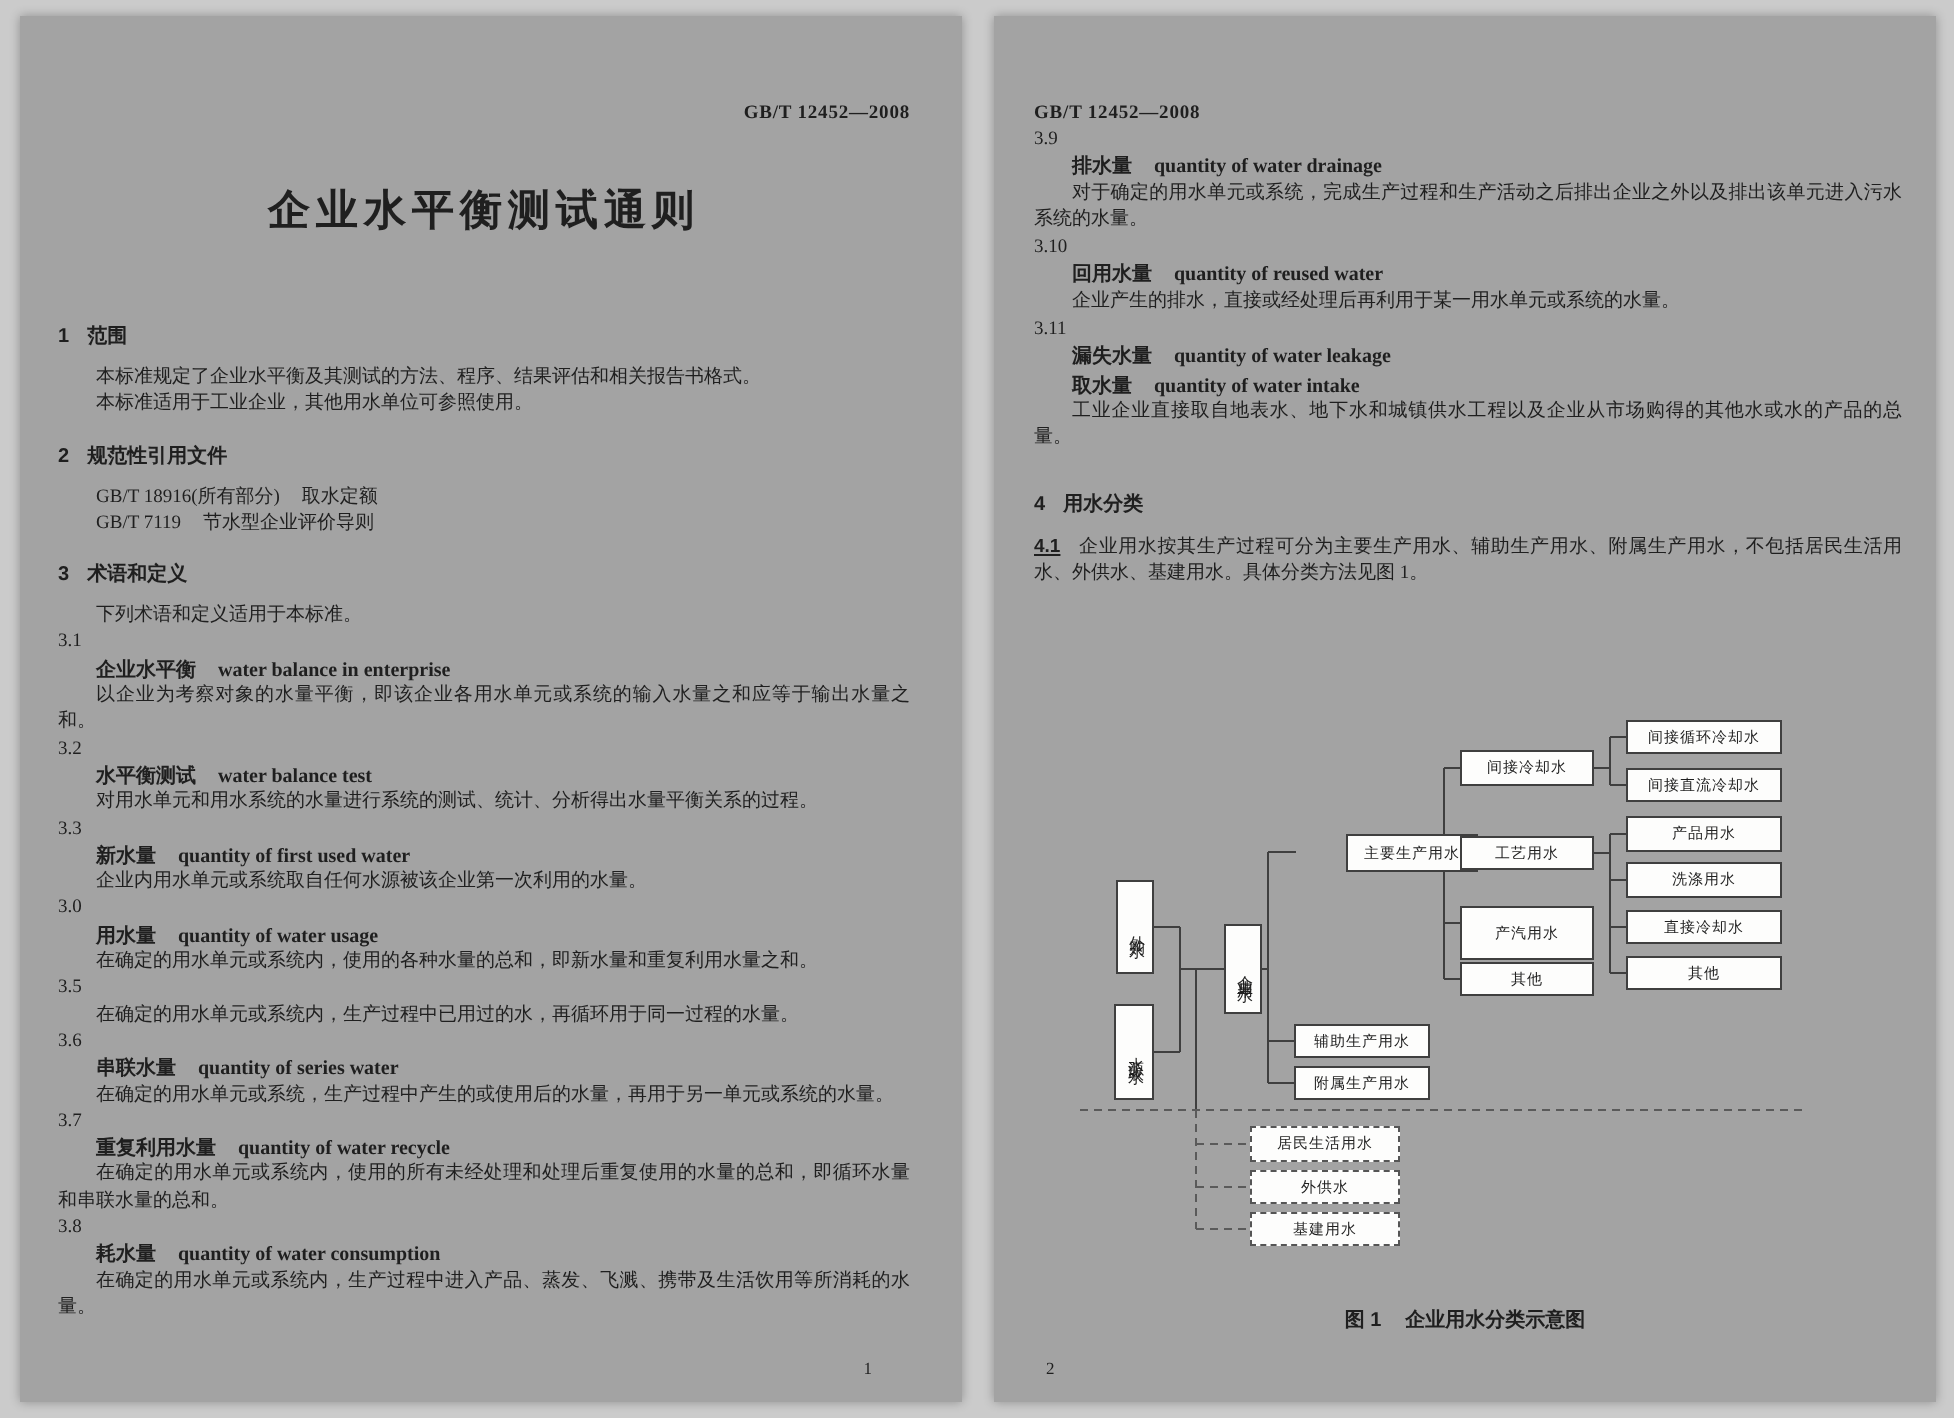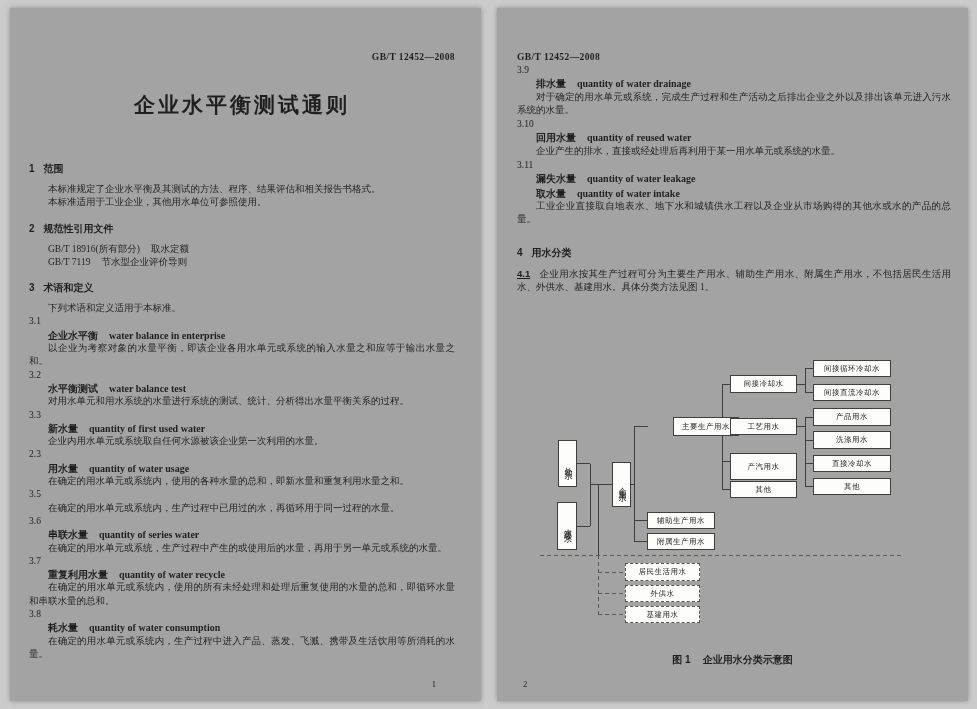--- a/index.html
+++ b/index.html
@@ -142,21 +142,21 @@
         <div class="tnum">3.2</div>
         <div class="tname"><span class="zh">水平衡测试</span><span class="en">water balance test</span></div>
         <p class="body indent">对用水单元和用水系统的水量进行系统的测试、统计、分析得出水量平衡关系的过程。</p>
       </div>
       <div class="term">
         <div class="tnum">3.3</div>
         <div class="tname"><span class="zh">新水量</span><span class="en">quantity of first used water</span></div>
         <p class="body indent">企业内用水单元或系统取自任何水源被该企业第一次利用的水量。</p>
       </div>
       <div class="term">
-        <div class="tnum">2.3</div>
+        <div class="tnum">3.0</div>
         <div class="tname"><span class="zh">用水量</span><span class="en">quantity of water usage</span></div>
         <p class="body indent">在确定的用水单元或系统内，使用的各种水量的总和，即新水量和重复利用水量之和。</p>
       </div>
       <div class="term">
         <div class="tnum">3.5</div>
         <p class="body indent">在确定的用水单元或系统内，生产过程中已用过的水，再循环用于同一过程的水量。</p>
       </div>
       <div class="term">
         <div class="tnum">3.6</div>
         <div class="tname"><span class="zh">串联水量</span><span class="en">quantity of series water</span></div>

